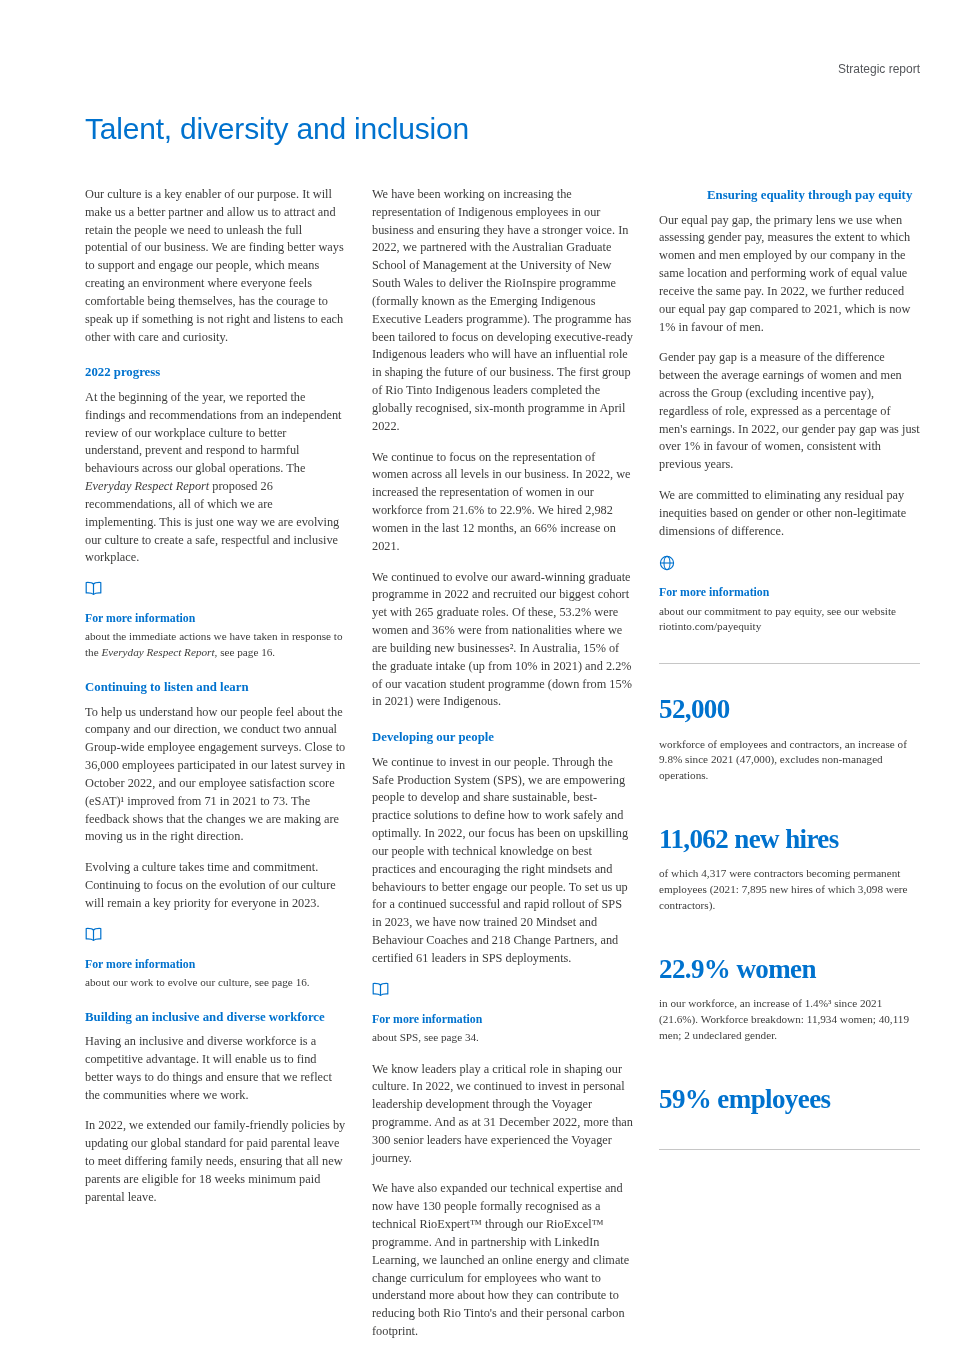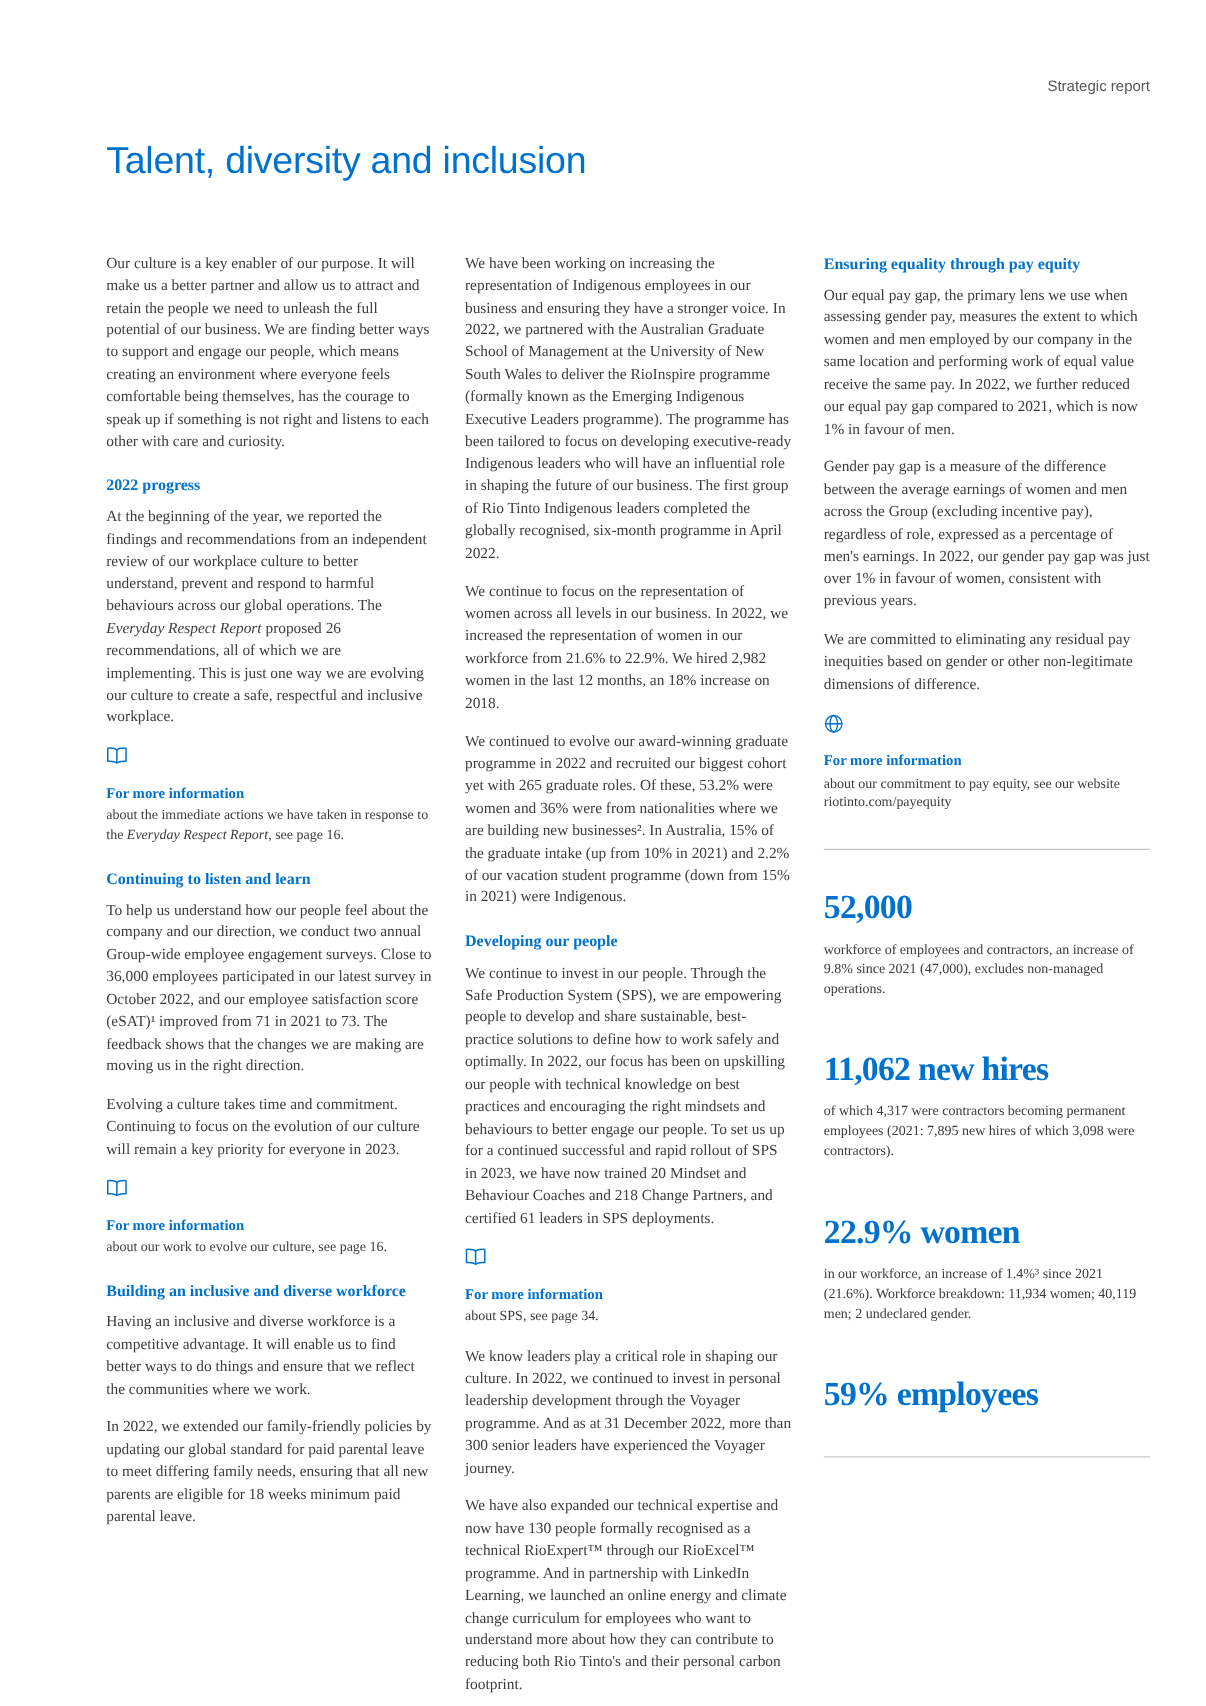--- a/index.html
+++ b/index.html
@@ -1,25 +1,25 @@
 <!DOCTYPE html>
 <html><head>
 <meta charset="utf-8">
 <style>
   * { margin:0; padding:0; box-sizing:border-box; }
   html,body { background:#ffffff; }
   body { font-family:"Liberation Sans", sans-serif; color:#3c3c3b; -webkit-font-smoothing:antialiased; }
   .page { width:965px; min-height:1365px; margin:0 auto; background:#fff; padding:34px 45px 24px 85px; display:flex; flex-direction:column; }
   .eyebrow { text-align:right; font-size:12px; color:#54565a; margin-bottom:36px;margin-top:28px; }
-  .title { color:#0072ce; font-size:30px; font-weight:400; letter-spacing:-0.2px; margin-bottom:56px; }
+  .title { color:#0072ce; font-size:30px; font-weight:400; letter-spacing:-0.2px; margin-bottom:40px; }
   .columns { display:flex; gap:26px; flex:1; align-items:flex-start;font-family:Liberation Serif, serif; }
   .col { flex:0 0 261px; width:261px; font-size:12.3px; line-height:1.45; }
   .col p { margin-bottom:13px; }
   .subhead { color:#0072ce; font-size:12.8px; font-weight:700; margin:17px 0 7px; }
-  .col .subhead.first { margin-top:0; }
+  .col .subhead.first { margin-top:0;margin-left:48px; }
   .italic { font-style:italic; }
   .info { display:flex; gap:8px; margin:2px 0 15px;flex-direction:column; }
   .info-icon { flex:0 0 18px; padding-top:1px; }
   .info-title { color:#0072ce; font-weight:700; font-size:11.8px; margin-bottom:2px; }
   .info-body { font-size:11.2px; line-height:1.42; color:#3c3c3b; }
   .stats { border-top:1px solid #c6c6c6; margin-top:28px; padding-top:26px; }
   .stat { margin-bottom:36px; }
   .stat-value { color:#0072ce; font-size:27px; font-weight:600; letter-spacing:-0.6px; margin-bottom:7px; white-space:nowrap; }
   .stat-desc { font-size:11.2px; line-height:1.42; color:#3c3c3b; }
   .stats-rule { border-bottom:1px solid #c6c6c6; margin-top:-6px; }
@@ -71,21 +71,21 @@
         </div>
       </div>
 
       <h3 class="subhead">Building an inclusive and diverse workforce</h3>
       <p>Having an inclusive and diverse workforce is a competitive advantage. It will enable us to find better ways to do things and ensure that we reflect the communities where we work.</p>
       <p>In 2022, we extended our family-friendly policies by updating our global standard for paid parental leave to meet differing family needs, ensuring that all new parents are eligible for 18 weeks minimum paid parental leave.</p>
     </div>
 
     <div class="col">
       <p>We have been working on increasing the representation of Indigenous employees in our business and ensuring they have a stronger voice. In 2022, we partnered with the Australian Graduate School of Management at the University of New South Wales to deliver the RioInspire programme (formally known as the Emerging Indigenous Executive Leaders programme). The programme has been tailored to focus on developing executive-ready Indigenous leaders who will have an influential role in shaping the future of our business. The first group of Rio Tinto Indigenous leaders completed the globally recognised, six-month programme in April 2022.</p>
-      <p>We continue to focus on the representation of women across all levels in our business. In 2022, we increased the representation of women in our workforce from 21.6% to 22.9%. We hired 2,982 women in the last 12 months, an 18% increase on 2018.</p>
+      <p>We continue to focus on the representation of women across all levels in our business. In 2022, we increased the representation of women in our workforce from 21.6% to 22.9%. We hired 2,982 women in the last 12 months, an 66% increase on 2021.</p>
       <p>We continued to evolve our award-winning graduate programme in 2022 and recruited our biggest cohort yet with 265 graduate roles. Of these, 53.2% were women and 36% were from nationalities where we are building new businesses². In Australia, 15% of the graduate intake (up from 10% in 2021) and 2.2% of our vacation student programme (down from 15% in 2021) were Indigenous.</p>
 
       <h3 class="subhead">Developing our people</h3>
       <p>We continue to invest in our people. Through the Safe Production System (SPS), we are empowering people to develop and share sustainable, best-practice solutions to define how to work safely and optimally. In 2022, our focus has been on upskilling our people with technical knowledge on best practices and encouraging the right mindsets and behaviours to better engage our people. To set us up for a continued successful and rapid rollout of SPS in 2023, we have now trained 20 Mindset and Behaviour Coaches and 218 Change Partners, and certified 61 leaders in SPS deployments.</p>
 
       <div class="info">
         <span class="info-icon">
           <svg width="17" height="15" viewBox="0 0 17 15" fill="none" stroke="#0072ce" stroke-width="1.2" stroke-linejoin="round">
               <path d="M8.5 3 C7 1.4 4.8 1.3 1.2 1.5 L1.2 12 C4.8 11.8 7 12 8.5 13.4 C10 12 12.2 11.8 15.8 12 L15.8 1.5 C12.2 1.3 10 1.4 8.5 3 Z"></path>
               <line x1="8.5" y1="3" x2="8.5" y2="13.4"></line>

